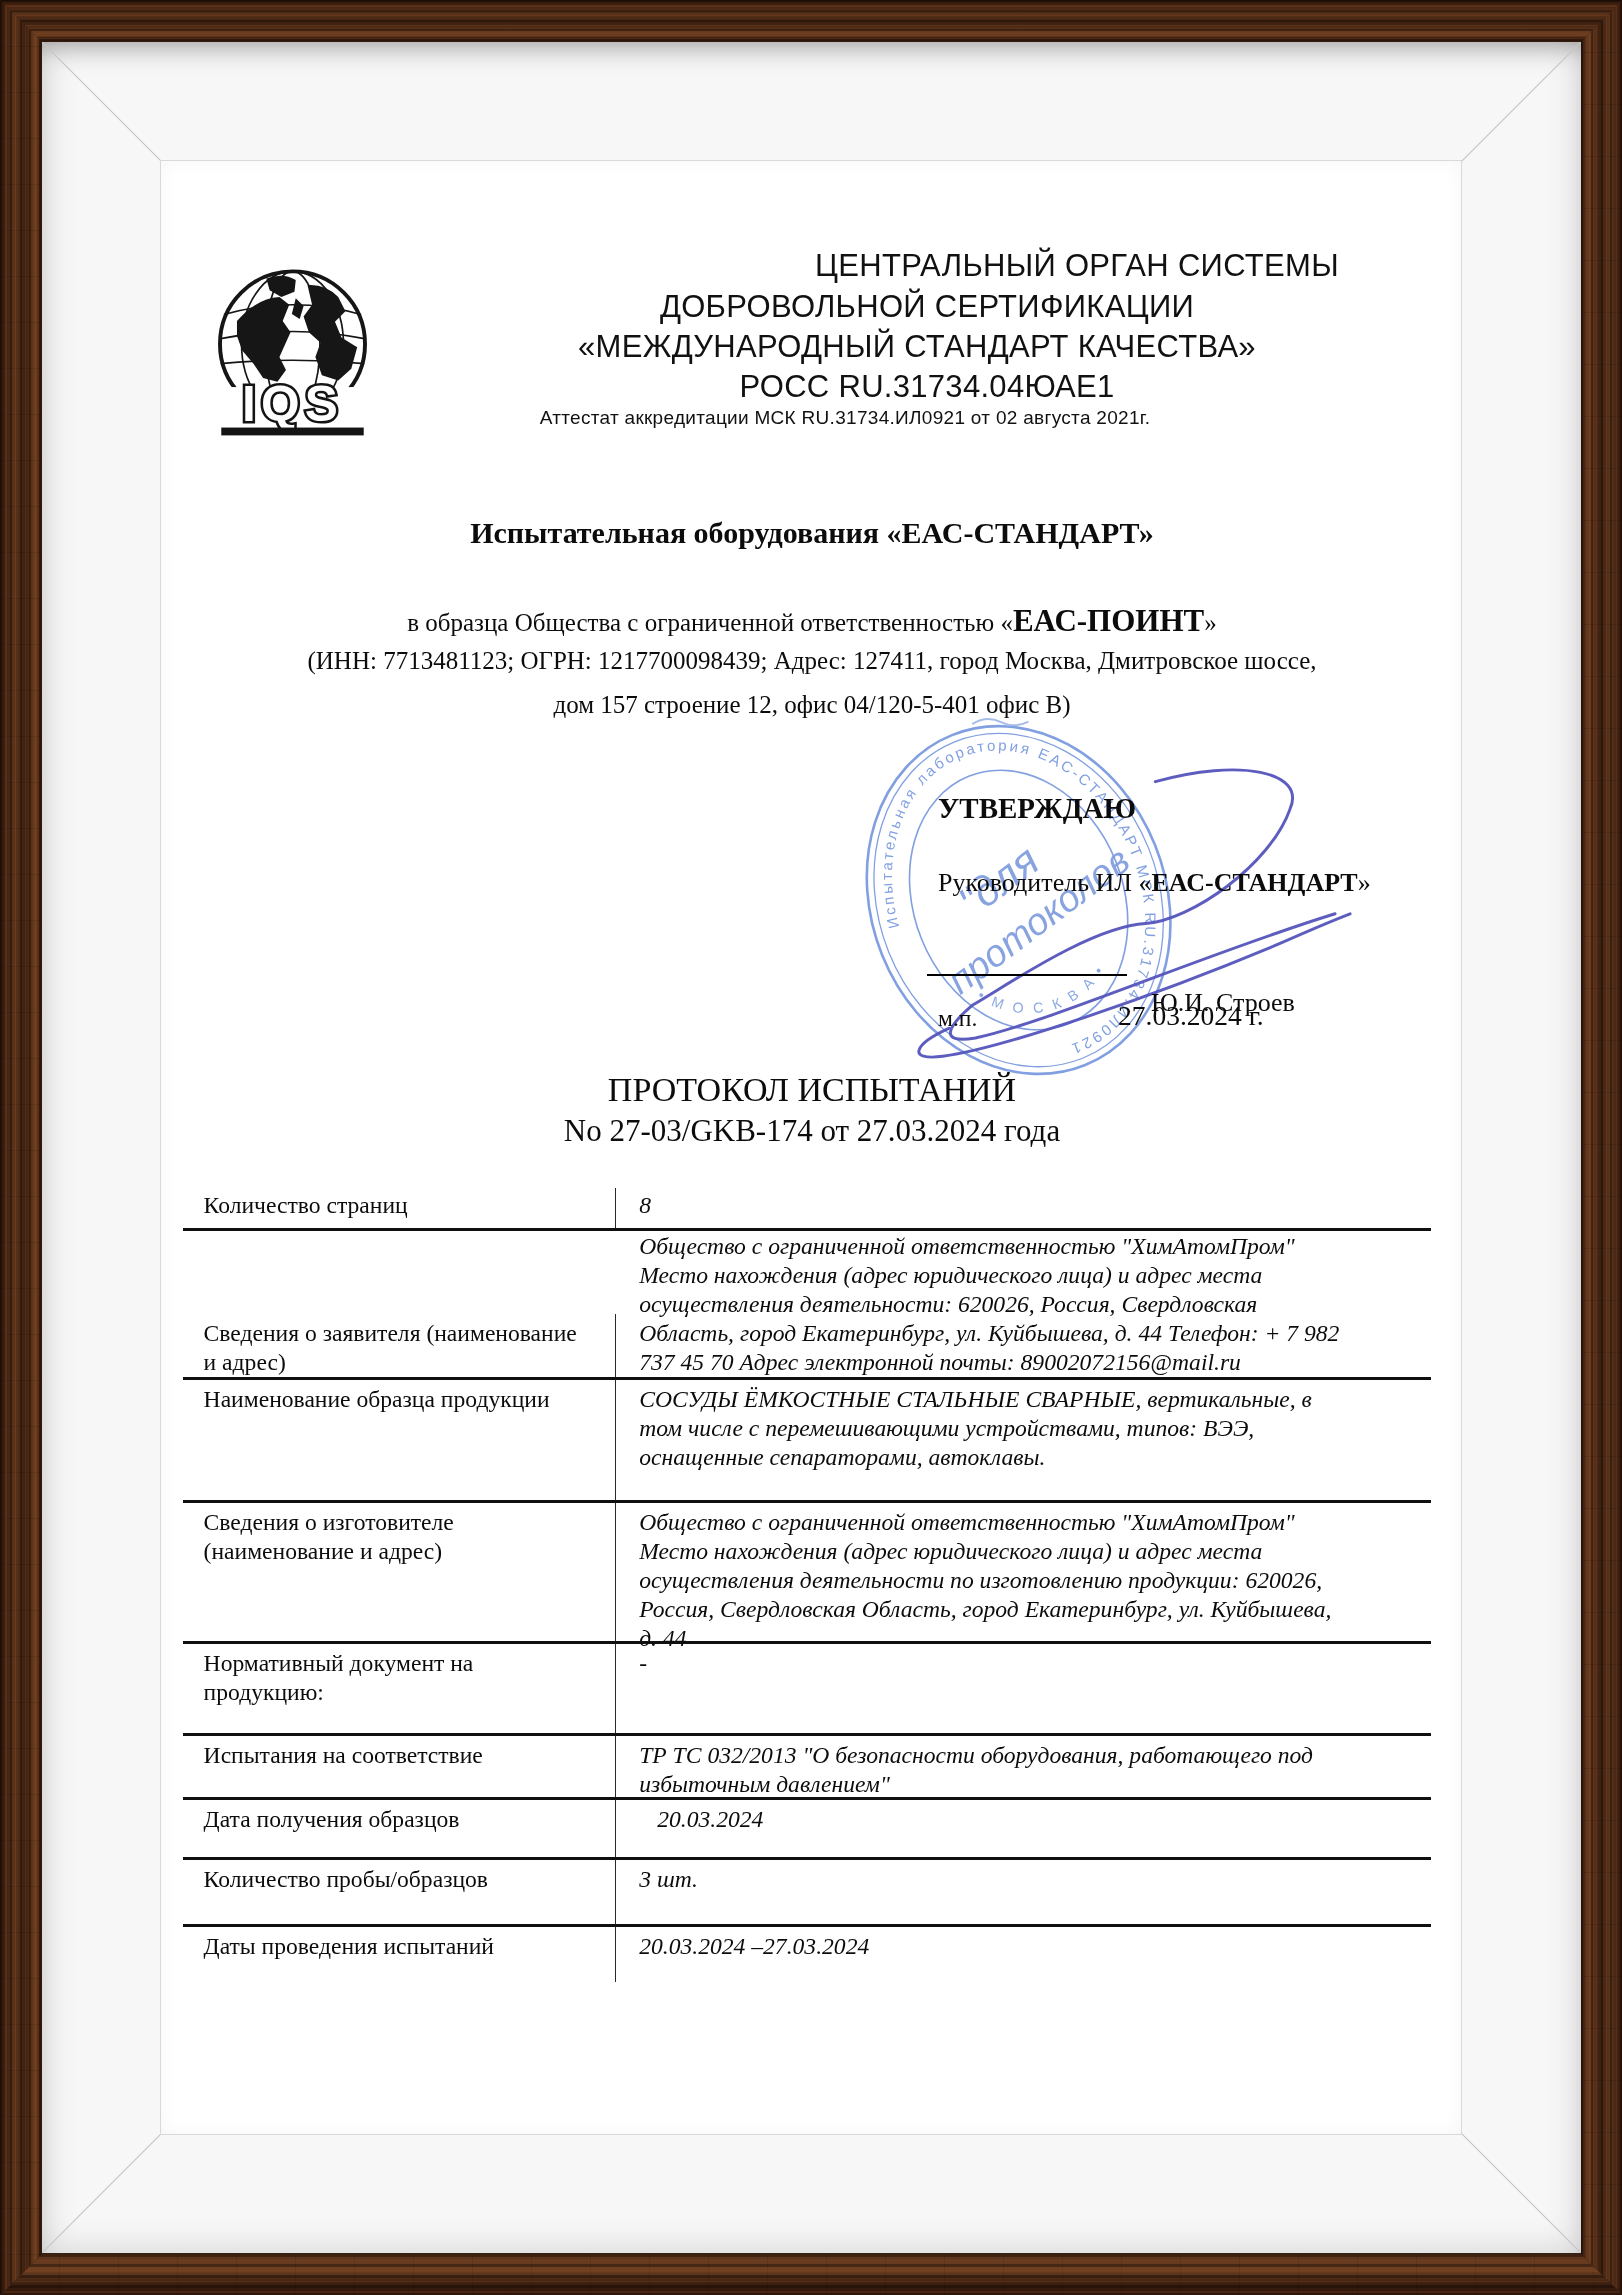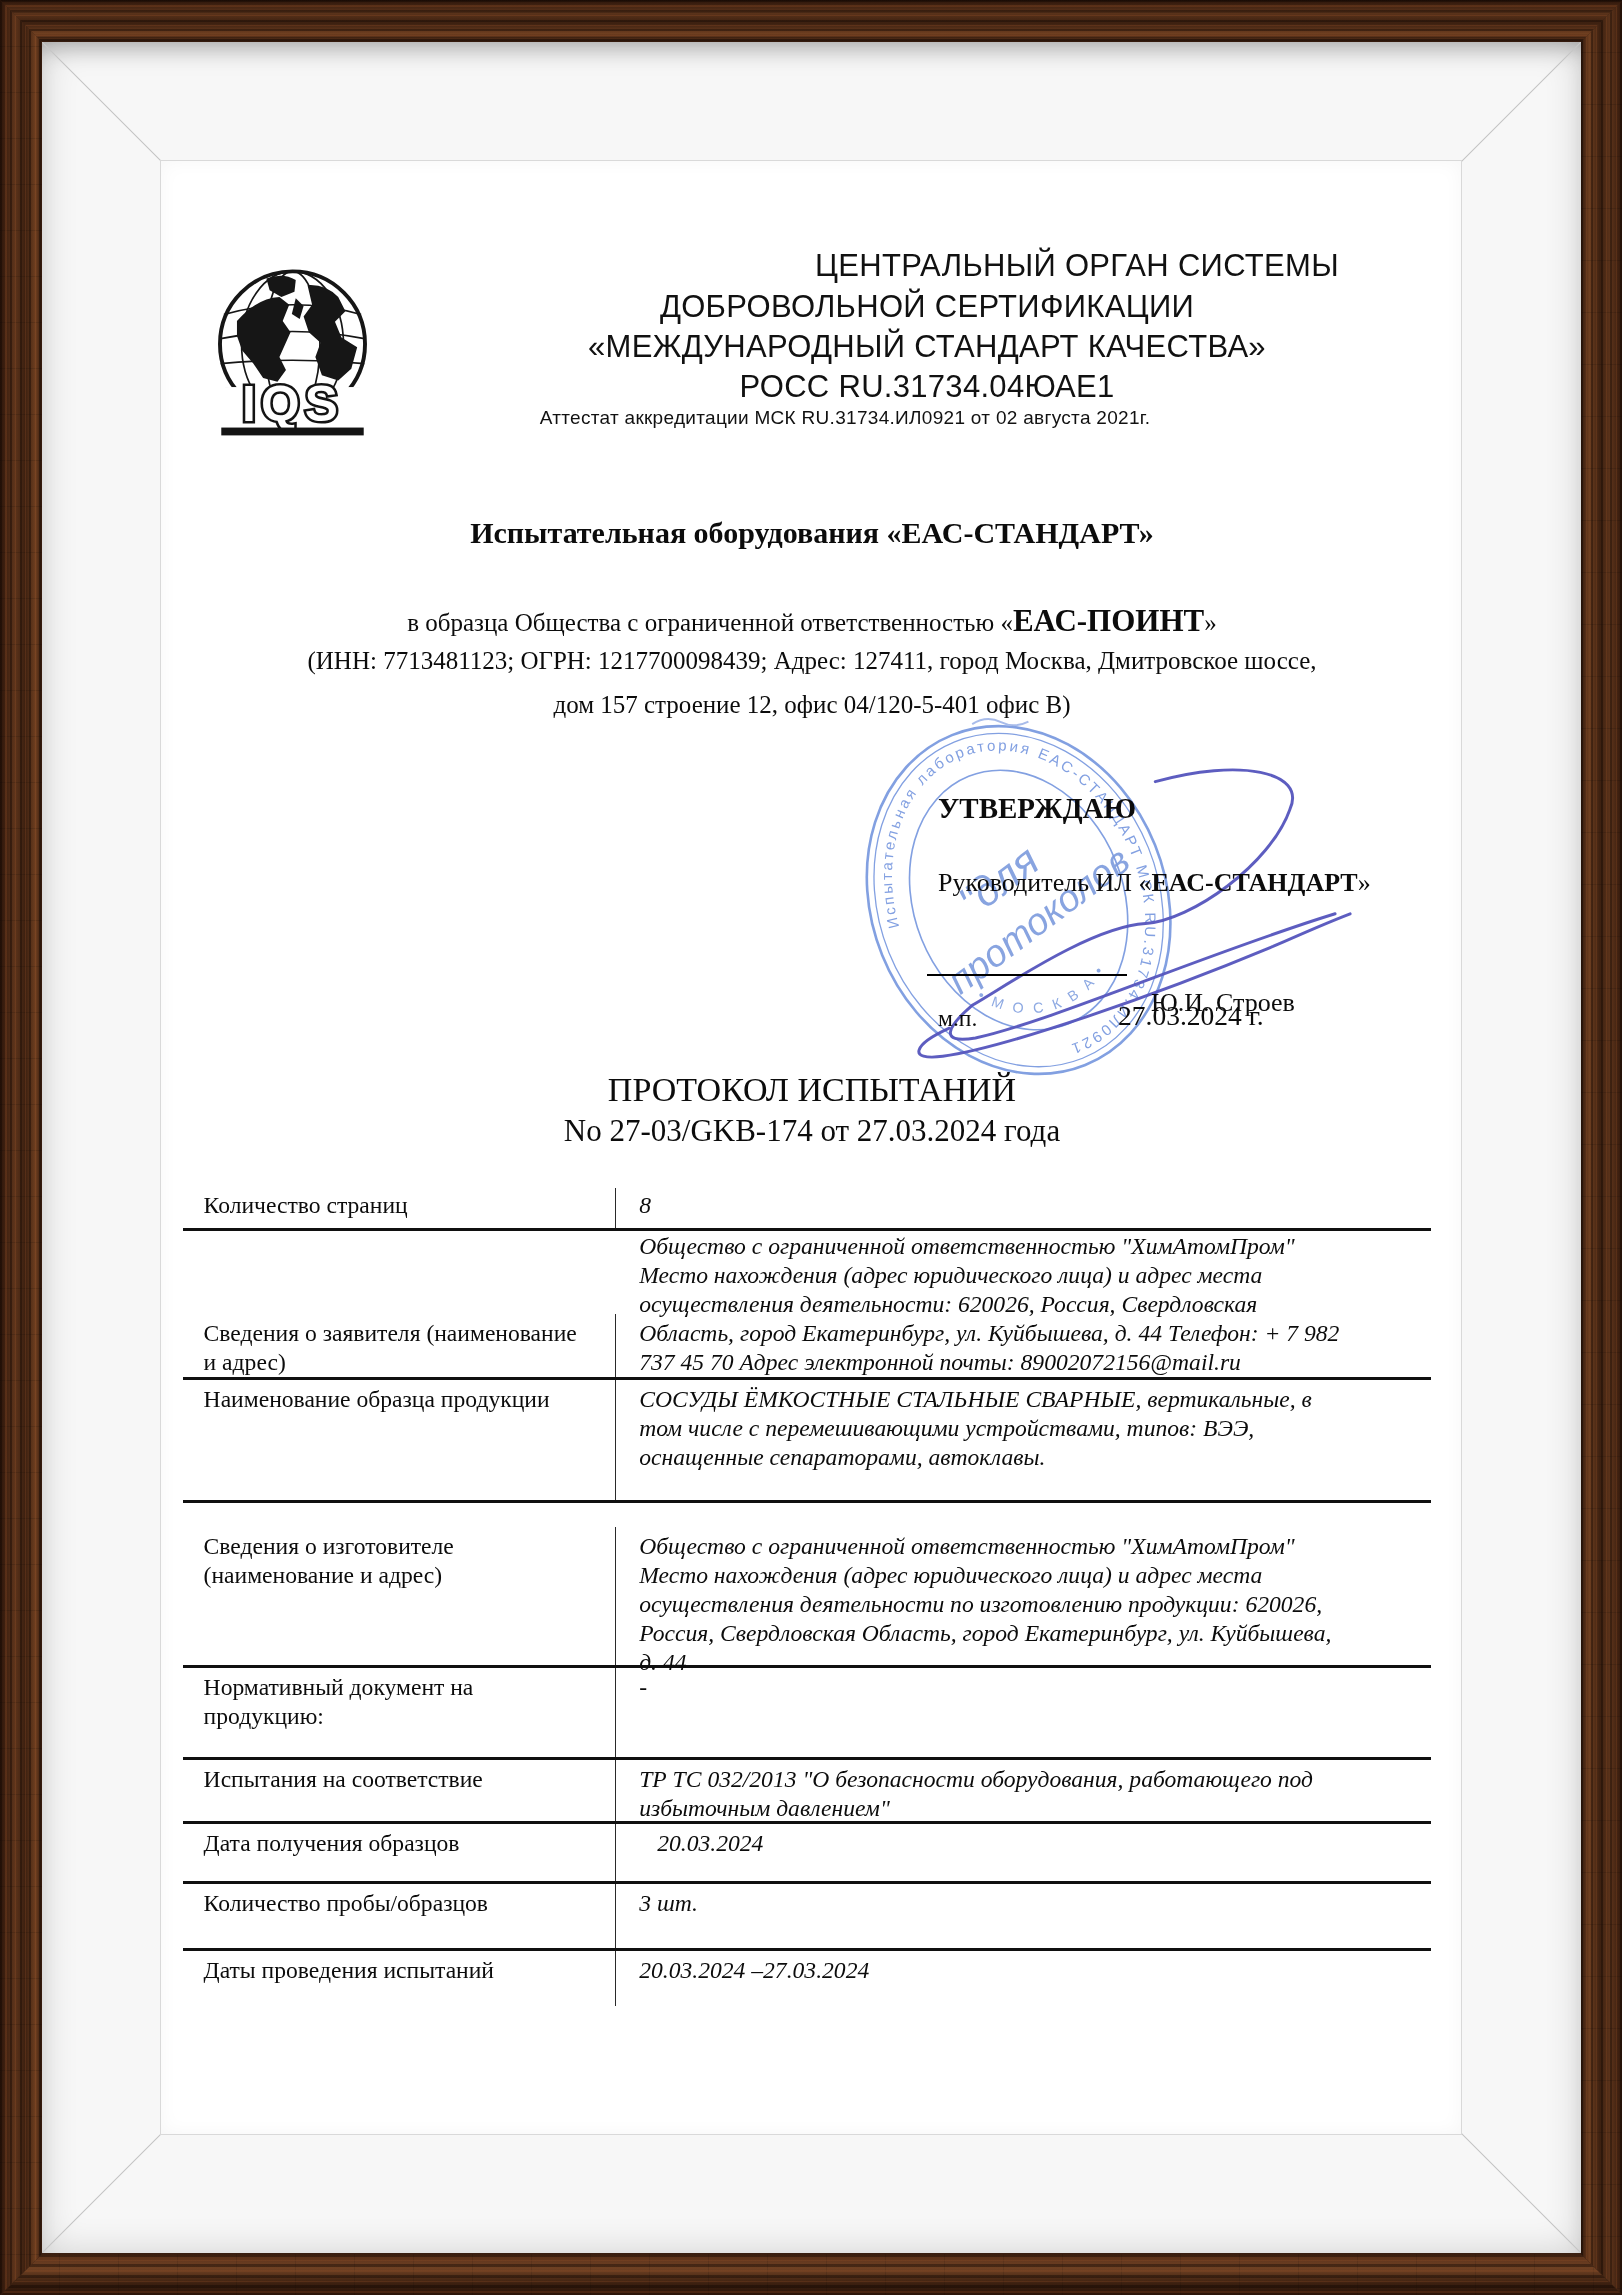--- a/index.html
+++ b/index.html
@@ -113,21 +113,21 @@
         <path d="M138 40 Q165 38 185 58 L196 80 180 96 190 120 214 135 205 168 185 186 160 178 150 150 158 128 140 112 132 88 145 70 Z"></path>
         <path d="M120 60 L132 72 126 92 114 84 Z"></path>
       </g>
       <rect x="-4" y="196" width="238" height="62" fill="#ffffff"></rect>
       <text x="115" y="248" text-anchor="middle" font-family="Liberation Sans, sans-serif" font-size="76" font-weight="800" letter-spacing="8" fill="#ffffff" stroke="#141414" stroke-width="8" paint-order="stroke">IQS</text>
       <rect x="6" y="258" width="218" height="12" fill="#141414"></rect>
     </svg>
 
     <div class="abs h-sans hl" style="left:458px;top:89px;">ЦЕНТРАЛЬНЫЙ ОРГАН СИСТЕМЫ</div>
     <div class="abs h-sans hl" style="left:308px;top:130px;">ДОБРОВОЛЬНОЙ СЕРТИФИКАЦИИ</div>
-    <div class="abs h-sans hl" style="left:308px;top:170px;">«МЕЖДУНАРОДНЫЙ СТАНДАРТ КАЧЕСТВА»</div>
+    <div class="abs h-sans hl" style="left:298px;top:170px;">«МЕЖДУНАРОДНЫЙ СТАНДАРТ КАЧЕСТВА»</div>
     <div class="abs h-sans hl" style="left:308px;top:210px;">РОСС RU.31734.04ЮАЕ1</div>
     <div class="abs h-sans h-small hl" style="left:226px;top:247px;">Аттестат аккредитации МСК RU.31734.ИЛ0921 от 02 августа 2021г.</div>
 
     <div class="abs ctr lab-title" style="top:357px;">Испытательная оборудования «ЕАС-СТАНДАРТ»</div>
     <div class="abs ctr para" style="top:444px;"><span>в образца Общества с ограниченной ответственностью «</span><b>ЕАС-ПОИНТ</b><span>»</span></div>
     <div class="abs ctr para" style="top:487px;">(ИНН: 7713481123; ОГРН: 1217700098439; Адрес: 127411, город Москва, Дмитровское шоссе,</div>
     <div class="abs ctr para" style="top:531px;">дом 157 строение 12, офис 04/120-5-401 офис В)</div>
 
     <div class="abs approve" style="left:777px;top:633px;">УТВЕРЖДАЮ</div>
     <div class="abs headline" style="left:777px;top:709px;"><span>Руководитель ИЛ «</span><b>ЕАС-СТАНДАРТ</b><span>»</span></div>
@@ -152,21 +152,21 @@
 осуществления деятельности: 620026, Россия, Свердловская
 Область, город Екатеринбург, ул. Куйбышева, д. 44 Телефон: + 7 982
 737 45 70 Адрес электронной почты: 89002072156@mail.ru</div>
       </div>
       <div class="trow" style="height:123px;">
         <div class="tcell-l">Наименование образца продукции</div>
         <div class="tcell-r">СОСУДЫ ЁМКОСТНЫЕ СТАЛЬНЫЕ СВАРНЫЕ, вертикальные, в
 том числе с перемешивающими устройствами, типов: ВЭЭ,
 оснащенные сепараторами, автоклавы.</div>
       </div>
-      <div class="trow" style="height:141px;margin-top:24px;">
+      <div class="trow" style="height:141px;">
         <div class="tcell-l">Сведения о изготовителе
 (наименование и адрес)</div>
         <div class="tcell-r">Общество с ограниченной ответственностью "ХимАтомПром"
 Место нахождения (адрес юридического лица) и адрес места
 осуществления деятельности по изготовлению продукции: 620026,
 Россия, Свердловская Область, город Екатеринбург, ул. Куйбышева,
 д. 44</div>
       </div>
       <div class="trow" style="height:92px;">
         <div class="tcell-l">Нормативный документ на

